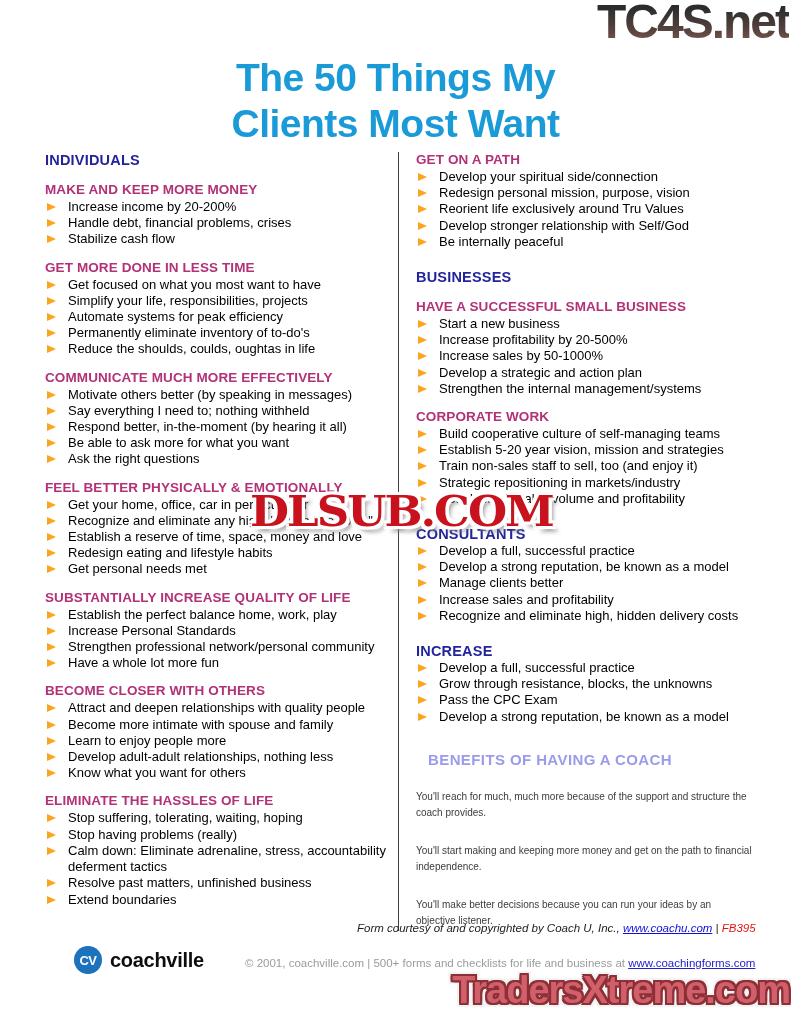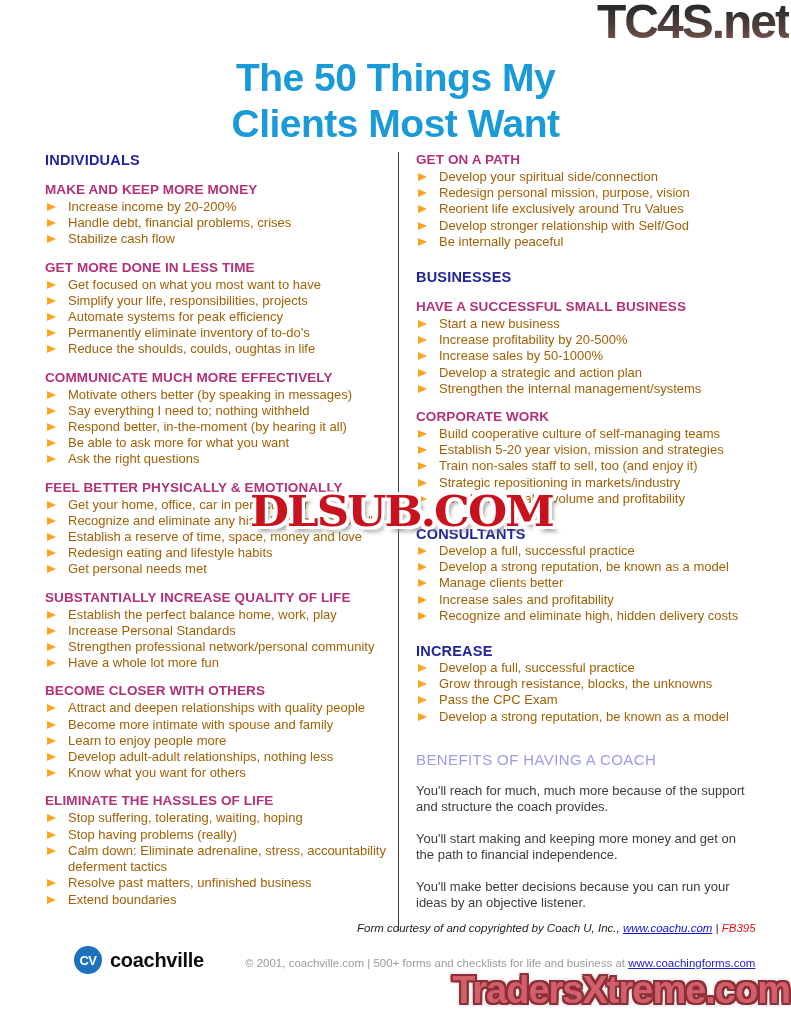--- a/index.html
+++ b/index.html
@@ -48,31 +48,31 @@
     letter-spacing:-0.5px;
   }
   
   #divider{position:absolute;left:398px;top:152px;width:1px;height:779px;background:#3f3f3f;}
   .col{position:absolute;top:152px;}
   .col-left{left:45px;width:349px;}
   .col-right{left:416px;width:374px;}
   .category{font-size:14.5px;font-weight:bold;color:#23239c;margin:19px 0 14px;letter-spacing:0.2px;}
   .cat-tight{margin-bottom:1px;}
   .sec{font-size:13.5px;font-weight:bold;color:#b23177;margin:12px 0 2px;letter-spacing:0.1px;}
-  .benefits{font-size:15px;font-weight:normal;color:#9b9bec;margin:26px 0 6px;letter-spacing:0.4px;}
+  .benefits{font-size:15px;font-weight:bold;color:#9b9bec;margin:26px 12px 6px;letter-spacing:0.4px;}
   .col > .block:first-child > .category,
   .col > .block:first-child > .sec{margin-top:0;}
-  .item{display:flex;font-size:13px;color:#a16207;line-height:16.2px;}
+  .item{display:flex;font-size:13px;color:#000000;line-height:16.2px;}
   .tri{flex:0 0 23px;position:relative;}
   .tri::before{
     content:"";position:absolute;left:2px;top:4px;width:0;height:0;
     border-left:9px solid #fca41f;border-top:4.5px solid transparent;border-bottom:4.5px solid transparent;
   }
   .itxt{flex:1;}
-  .para{font-size:13px;color:#3c3c3c;line-height:16.5px;margin-top:15px;width:336px;}
+  .para{font-size:10px;color:#3c3c3c;line-height:16.5px;margin-top:21px;width:336px;}
   
   #attribution{
     position:absolute;top:922px;left:357px;z-index:5;
     font-size:11.5px;font-style:italic;color:#1c1c1c;white-space:nowrap;
   }
   #attribution a{color:#0f0fd6;text-decoration:underline;}
   .fb-code{color:#e41414;}
   #cvlogo{position:absolute;top:946px;left:74px;display:flex;align-items:center;}
   .cv-circle{
     width:28px;height:28px;border-radius:50%;background:#1d72bd;color:#fff;

